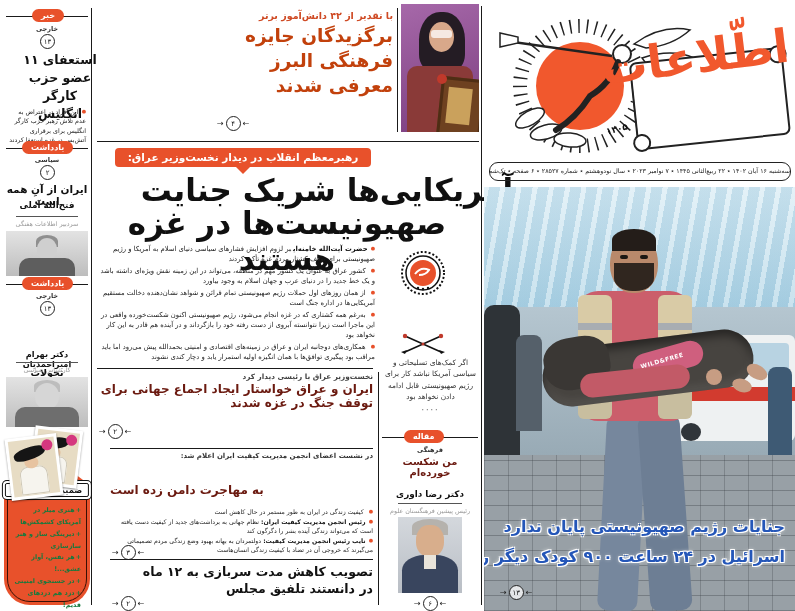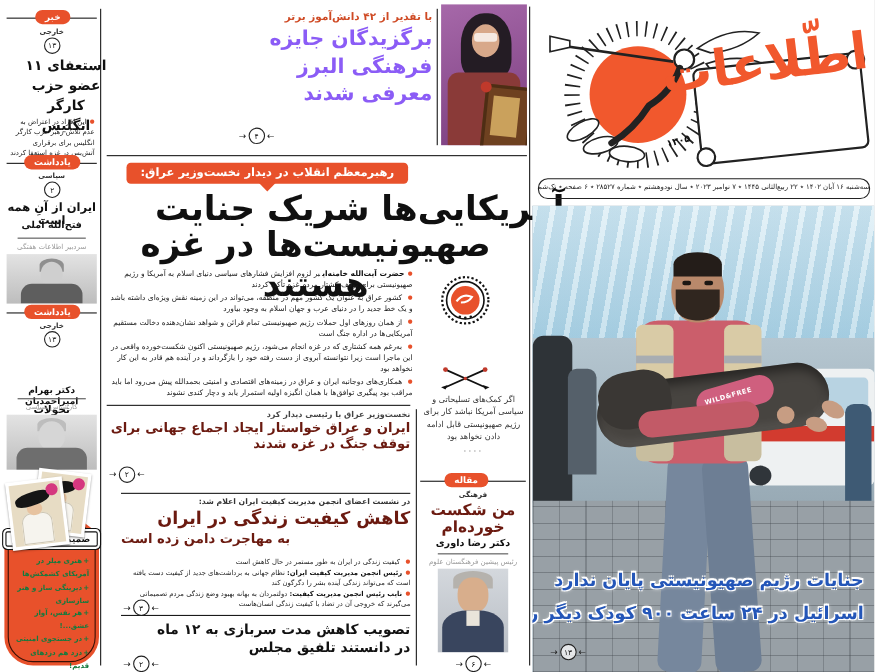--- a/index.html
+++ b/index.html
@@ -130,21 +130,21 @@
   <div class="abs" style="left:401px;top:4px;width:78px;height:128px;background:linear-gradient(160deg,#a668a9,#7a3d7e);overflow:hidden;">
     <div class="abs" style="left:18px;top:8px;width:46px;height:60px;background:#241c24;border-radius:46% 46% 30% 30%;"></div>
     <div class="abs" style="left:28px;top:18px;width:25px;height:30px;background:#d8a88a;border-radius:50%;"></div>
     <div class="abs" style="left:30px;top:26px;width:21px;height:8px;background:rgba(255,255,255,.75);border-radius:3px;"></div>
     <div class="abs" style="left:6px;top:62px;width:66px;height:66px;background:#8a3a38;border-radius:10px 10px 0 0;"></div>
     <div class="abs" style="left:38px;top:74px;width:38px;height:54px;background:#6e4120;border:3px solid #4e2d14;transform:rotate(6deg);"></div>
     <div class="abs" style="left:46px;top:84px;width:24px;height:36px;background:#caa15c;transform:rotate(6deg);"></div>
     <div class="abs" style="left:36px;top:70px;width:10px;height:10px;background:#c0392b;border-radius:50%;"></div>
   </div>
   <div class="kicker" style="left:215px;width:178px;top:10px;font-size:9.5px;color:#cf4a24;">با تقدیر از ۴۲ دانش‌آموز برتر</div>
-  <div class="abs" style="left:215px;width:178px;top:24px;font-size:18.5px;font-weight:bold;line-height:1.35;color:#8b5cf6;">برگزیدگان جایزه فرهنگی البرز معرفی شدند</div>
+  <div class="abs" style="left:215px;width:178px;top:24px;font-size:18.5px;font-weight:bold;line-height:1.35;color:#c2410c;">برگزیدگان جایزه فرهنگی البرز معرفی شدند</div>
   <div class="marker" style="left:217px;top:116px;">
     <span class="ma">←</span>
     <span class="mc">۴</span>
     <span class="ma">→</span>
   </div>
 
   <div class="hrule" style="left:97px;top:141px;width:382px;"></div>
 
   <div class="redlabel" style="left:115px;top:148px;width:256px;height:19px;line-height:19px;font-size:10.5px;">رهبرمعظم انقلاب در دیدار نخست‌وزیر عراق:</div>
   <div class="mainline" style="left:95px;width:384px;top:172px;font-size:31px;margin-left:40px;">آمریکایی‌ها شریک جنایت</div>
@@ -188,21 +188,20 @@
   <div class="abs maroon" style="left:97px;width:276px;top:382px;font-size:12px;font-weight:bold;text-align:right;">ایران و عراق خواستار ایجاد اجماع جهانی برای توقف جنگ در غزه شدند</div>
   <div class="marker" style="left:99px;top:424px;">
     <span class="ma">←</span>
     <span class="mc">۲</span>
     <span class="ma">→</span>
   </div>
 
   <div class="hrule" style="left:110px;top:448px;width:263px;"></div>
 
   <div class="kicker" style="left:110px;width:263px;top:452px;font-size:7px;color:#333;">در نشست اعضای انجمن مدیریت کیفیت ایران اعلام شد:</div>
-  <div class="abs maroon" style="left:110px;width:263px;top:461px;font-size:16px;font-weight:bold;text-align:right;">کاهش کیفیت زندگی در ایران</div>
   <div class="abs maroon" style="left:110px;width:263px;top:483px;font-size:12px;font-weight:bold;text-align:left;">به مهاجرت دامن زده است</div>
   <div class="abs" style="left:110px;width:263px;top:508px;font-size:6.2px;line-height:1.45;">
     <p class="bul" style="margin:0 0 1px 0;"><b></b><span>کیفیت زندگی در ایران به طور مستمر در حال کاهش است</span></p>
     <p class="bul" style="margin:0 0 1px 0;"><b>رئیس انجمن مدیریت کیفیت ایران:</b><span>نظام جهانی به برداشت‌های جدید از کیفیت دست یافته است که می‌تواند زندگی آینده بشر را دگرگون کند</span></p>
     <p class="bul" style="margin:0;"><b>نایب رئیس انجمن مدیریت کیفیت:</b><span>دولتمردان به بهانه بهبود وضع زندگی مردم تصمیماتی می‌گیرند که خروجی آن در تضاد با کیفیت زندگی انسان‌هاست</span></p>
   </div>
   <div class="marker" style="left:112px;top:545px;">
     <span class="ma">←</span>
     <span class="mc">۳</span>
     <span class="ma">→</span>
@@ -214,21 +213,21 @@
   <div class="abs" style="left:110px;width:263px;top:581px;font-size:12.5px;font-weight:bold;text-align:right;color:#111;">در دانستند تلفیق مجلس</div>
   <div class="marker" style="left:112px;top:596px;">
     <span class="ma">←</span>
     <span class="mc">۲</span>
     <span class="ma">→</span>
   </div>
 
   <div class="hrule" style="left:382px;top:437px;width:96px;"></div>
   <div class="pill" style="left:404px;top:430px;">مقاله</div>
   <div class="cat" style="left:382px;width:96px;top:446px;">فرهنگی</div>
-  <div class="abs maroon" style="left:382px;width:96px;top:456px;font-size:14px;font-weight:bold;text-align:center;">من شکست خورده‌ام</div>
+  <div class="abs maroon" style="left:382px;width:96px;top:456px;font-size:10px;font-weight:bold;text-align:center;">من شکست خورده‌ام</div>
   <div class="author" style="left:382px;width:96px;top:489px;">دکتر رضا داوری</div>
   <div class="hrule" style="left:398px;top:503px;width:64px;background:#555;"></div>
   <div class="gray-role" style="left:382px;width:96px;top:507px;">رئیس پیشین فرهنگستان علوم</div>
   <div class="abs" style="left:398px;top:517px;width:64px;height:76px;background:linear-gradient(#d4d8dd,#b9bec5);overflow:hidden;">
     <div class="abs" style="left:14px;top:2px;width:36px;height:16px;background:#b5b2ad;border-radius:50% 50% 0 0;"></div>
     <div class="abs" style="left:18px;top:8px;width:28px;height:32px;background:#d8ae8c;border-radius:45%;"></div>
     <div class="abs" style="left:4px;top:38px;width:56px;height:38px;background:#39455e;border-radius:40% 40% 0 0;"></div>
     <div class="abs" style="left:26px;top:38px;width:12px;height:14px;background:#e9e4da;"></div>
   </div>
   <div class="marker" style="left:414px;top:596px;">

